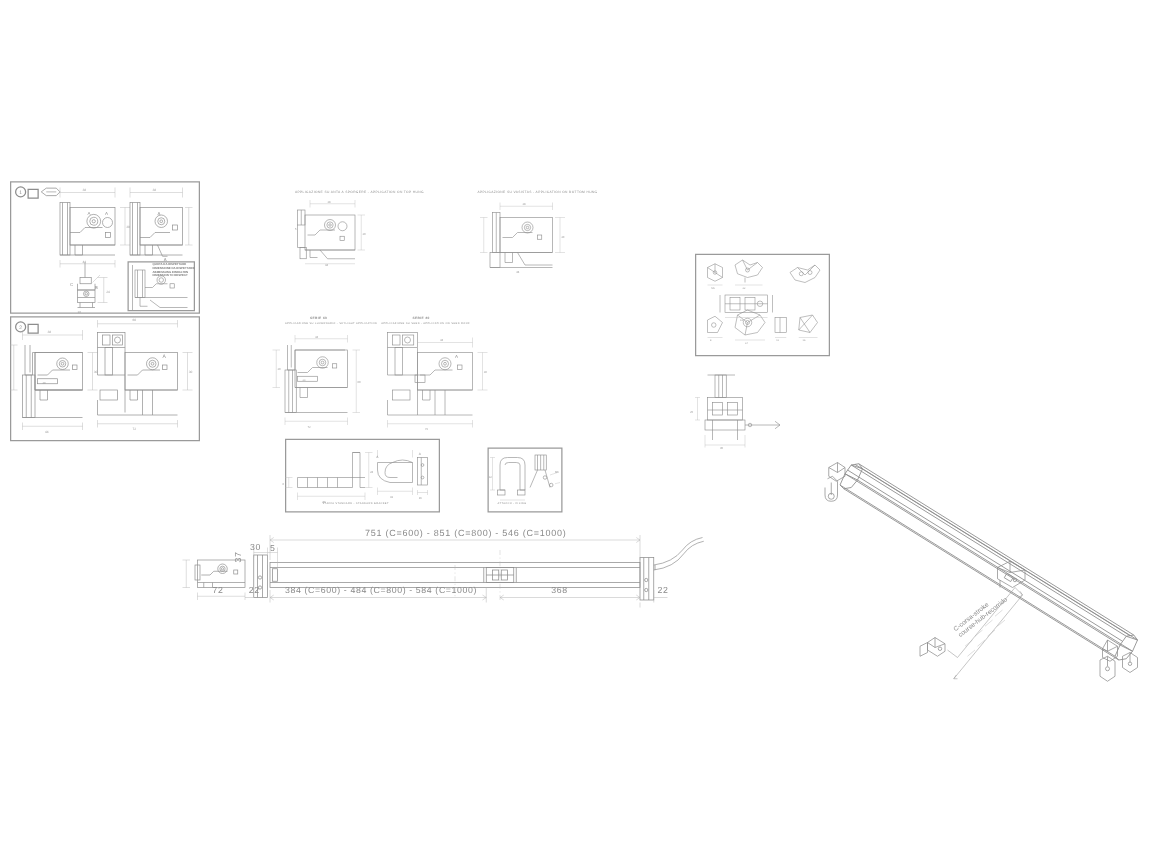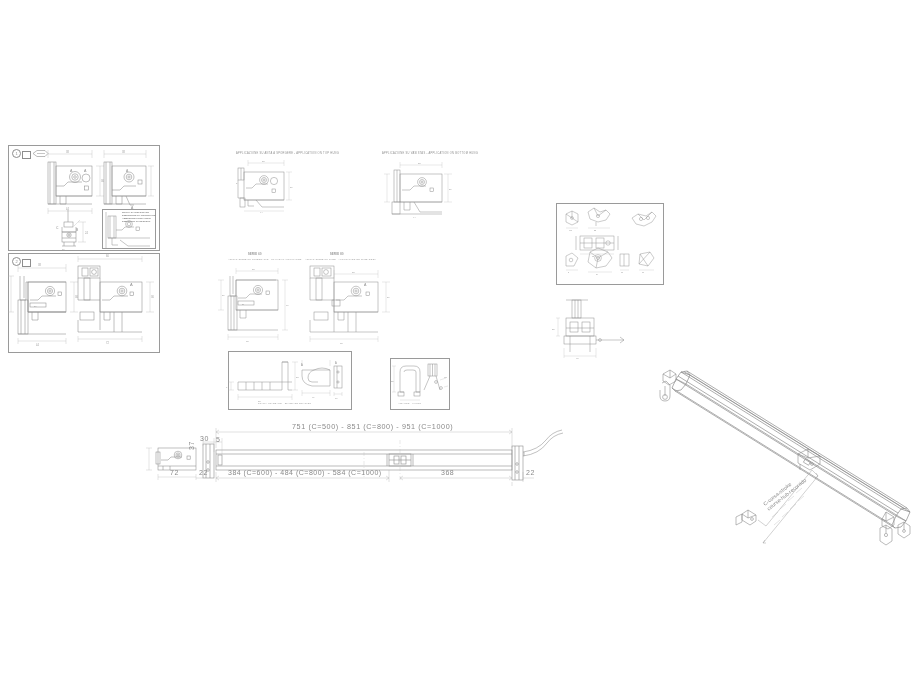--- a/index.html
+++ b/index.html
@@ -639,21 +639,21 @@
       <line x1="523" y1="478" x2="534" y2="478"></line>
       <line x1="523" y1="472" x2="523" y2="482"></line>
     </g>
 
     <g stroke="#b4b4b4" stroke-width=".3" stroke-dasharray="4,2,1,2" fill="none">
       <line x1="400" y1="440" x2="400" y2="482"></line>
       <line x1="364" y1="452" x2="364" y2="478"></line>
     </g>
   </svg>
 
-  <div class="dimtxt" style="position:absolute;left:292px;top:422px;">751 (C=500) - 851 (C=800) - 951 (C=1000)</div>
+  <div class="dimtxt" style="position:absolute;left:292px;top:422px;">751 (C=600) - 851 (C=800) - 546 (C=1000)</div>
   <div class="dimsm" style="position:absolute;left:228px;top:469px;">384 (C=600) - 484 (C=800) - 584 (C=1000)</div>
   <div class="dimsm" style="position:absolute;left:441px;top:469px;">368</div>
   <div class="dimsm" style="position:absolute;left:170px;top:469px;">72</div>
   <div class="dimsm" style="position:absolute;left:199px;top:469px;">22</div>
   <div class="dimsm" style="position:absolute;left:526px;top:469px;">22</div>
   <div class="dimsm" style="position:absolute;left:200px;top:435px;">30</div>
   <div class="dimsm" style="position:absolute;left:216px;top:436px;">5</div>
   <div class="dimsm" style="position:absolute;left:188px;top:450px;transform:rotate(-90deg);transform-origin:left top;">37</div>
 
   <svg width="920" height="690">

